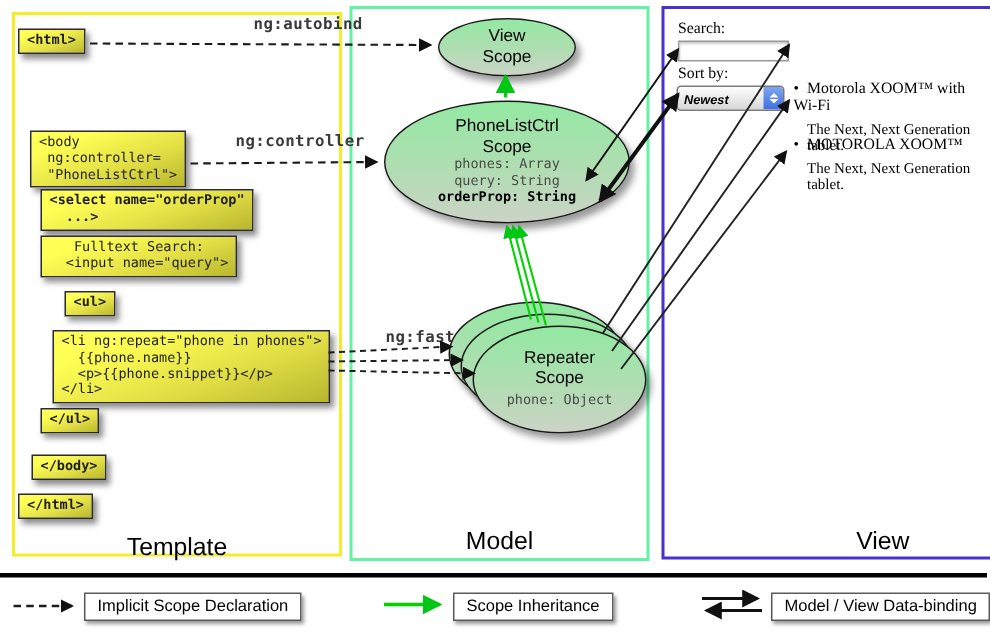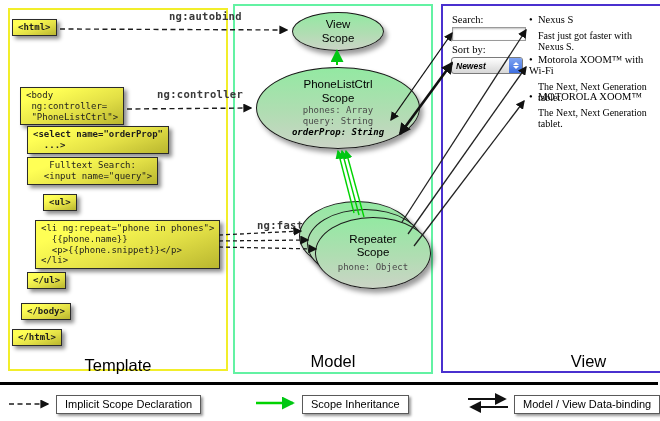--- a/index.html
+++ b/index.html
@@ -19,21 +19,21 @@
   .codebox.b{font-weight:bold;}
   .nglabel{position:absolute;font-family:"DejaVu Sans Mono","Liberation Mono",monospace;
     font-weight:bold;font-size:10.5px;color:#3a3a3a;letter-spacing:.3px;margin-left:24px;}
   
   .scope{position:absolute;border-radius:50%;border:1.6px solid #1a1a1a;
     background:linear-gradient(180deg,var(--scope_green_top,#93e9a2) 0%,#b0ddb2 55%,var(--scope_green_bottom,#cbd4c6) 100%);
     box-shadow:3px 4px 5px rgba(0,0,0,.4);
     display:flex;flex-direction:column;align-items:center;justify-content:center;text-align:center;}
   .scope-title{white-space:pre-line;font-size:11.5px;line-height:1.15;color:#000;}
   .scope-prop{font-family:"DejaVu Sans Mono","Liberation Mono",monospace;font-size:9px;line-height:1.22;color:#4a4a4a;}
-  .scope-prop.bold{color:#000;font-weight:bold;font-style:italic;}
+  .scope-prop.bold{color:#000;font-weight:bold;}
   
   .v-label{position:absolute;font-family:"Liberation Serif",serif;font-size:10.5px;color:#000;}
   .v-input{position:absolute;left:452px;top:27px;width:72px;height:12px;background:#fff;
     border:1px solid #9a9a9a;box-shadow:inset 0 1px 2px rgba(0,0,0,.25);}
   .v-select{position:absolute;left:451px;top:57px;width:70px;height:15px;border:1px solid #7a7a7a;border-radius:3px;
     background:linear-gradient(180deg,#fefefe,#d7d7d7);display:flex;align-items:center;overflow:hidden;font-style:italic;}
   .v-select .txt{flex:1;font-size:8.5px;font-weight:bold;padding-left:4px;color:#000;}
   .v-stepper{width:13px;height:100%;background:linear-gradient(180deg,#7fa4f2,var(--select_blue,#3e6fe0));
     display:flex;flex-direction:column;align-items:center;justify-content:center;gap:1px;}
   .v-stepper i{display:block;width:0;height:0;border-left:3px solid transparent;border-right:3px solid transparent;}
@@ -111,24 +111,20 @@
   <div class="v-input"></div>
   <div class="v-label" style="left:452px;top:44px;">Sort by:</div>
   <div class="v-select">
     <span class="txt">Newest</span>
     <span class="v-stepper">
         <i class="up"></i>
         <i class="dn"></i>
       </span>
   </div>
 
-  <div class="v-item" style="top:14px;">
-    <div class="name"><span class="bullet">•</span><span>Nexus S</span></div>
-    <div class="desc">Fast just got faster with Nexus S.</div>
-  </div>
   <div class="v-item" style="top:54px;">
     <div class="name"><span class="bullet">•</span><span>Motorola XOOM™ with Wi-Fi</span></div>
     <div class="desc">The Next, Next Generation tablet.</div>
   </div>
   <div class="v-item" style="top:91px;">
     <div class="name"><span class="bullet">•</span><span>MOTOROLA XOOM™</span></div>
     <div class="desc">The Next, Next Generation tablet.</div>
   </div>
 
   <div class="sep"></div>

